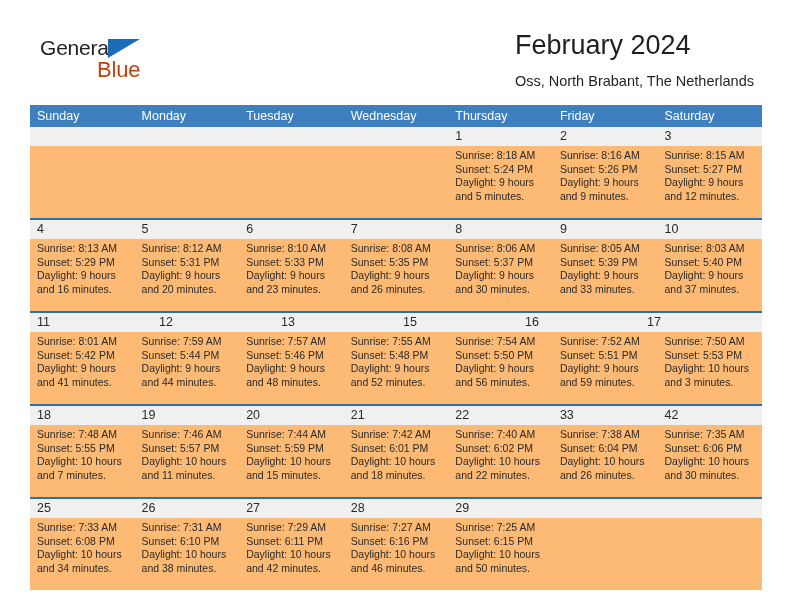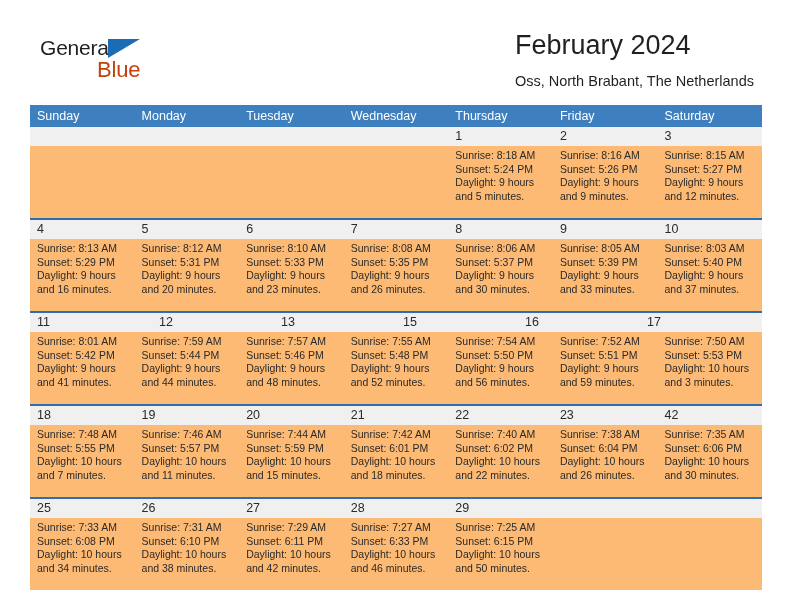--- a/index.html
+++ b/index.html
@@ -317,21 +317,21 @@
             </div>
           </div>
         </div>
         <div class="week">
           <div class="daynum-band">
             <div class="daynum">18</div>
             <div class="daynum">19</div>
             <div class="daynum">20</div>
             <div class="daynum">21</div>
             <div class="daynum">22</div>
-            <div class="daynum">23</div>
+            <div class="daynum">33</div>
             <div class="daynum">42</div>
           </div>
           <div class="details-band">
             <div class="details">
               <div class="line">Sunrise: 7:48 AM</div>
               <div class="line">Sunset: 5:55 PM</div>
               <div class="line">Daylight: 10 hours</div>
               <div class="line">and 7 minutes.</div>
             </div>
             <div class="details">
@@ -396,21 +396,21 @@
               <div class="line">and 38 minutes.</div>
             </div>
             <div class="details">
               <div class="line">Sunrise: 7:29 AM</div>
               <div class="line">Sunset: 6:11 PM</div>
               <div class="line">Daylight: 10 hours</div>
               <div class="line">and 42 minutes.</div>
             </div>
             <div class="details">
               <div class="line">Sunrise: 7:27 AM</div>
-              <div class="line">Sunset: 6:33 PM</div>
+              <div class="line">Sunset: 6:16 PM</div>
               <div class="line">Daylight: 10 hours</div>
               <div class="line">and 46 minutes.</div>
             </div>
             <div class="details">
               <div class="line">Sunrise: 7:25 AM</div>
               <div class="line">Sunset: 6:15 PM</div>
               <div class="line">Daylight: 10 hours</div>
               <div class="line">and 50 minutes.</div>
             </div>
             <div class="details cell-empty"></div>

